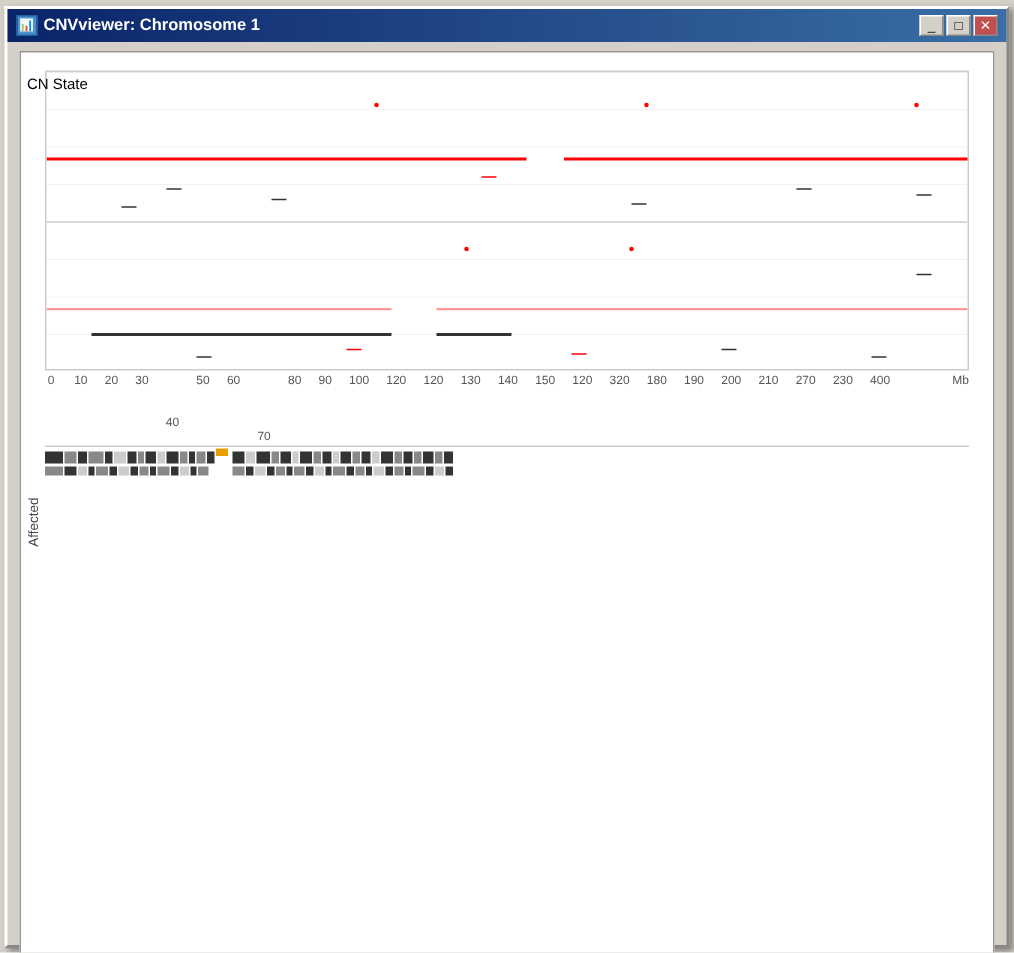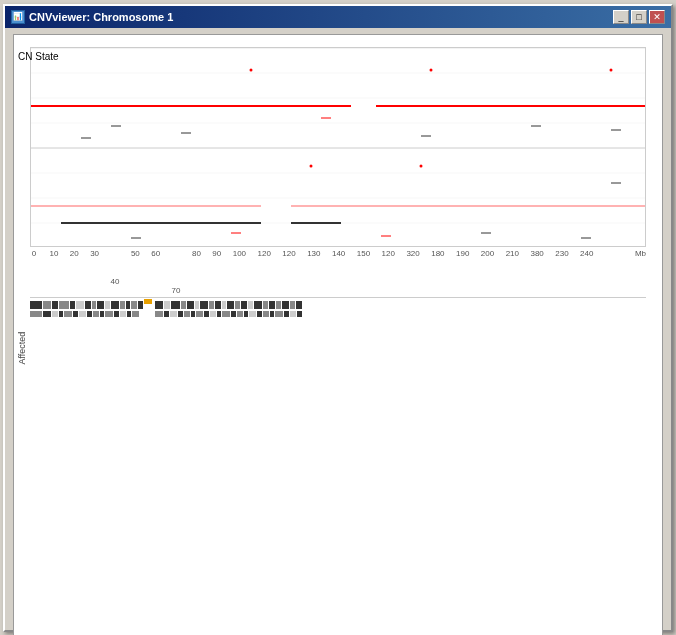--- a/index.html
+++ b/index.html
@@ -188,23 +188,23 @@
             <span style="font-size:8px; color:#555;">120</span>
             <span style="font-size:8px; color:#555;">130</span>
             <span style="font-size:8px; color:#555;">140</span>
             <span style="font-size:8px; color:#555;">150</span>
             <span style="font-size:8px; color:#555;">120</span>
             <span style="font-size:8px; color:#555;">320</span>
             <span style="font-size:8px; color:#555;text-align:center;">180</span>
             <span style="font-size:8px; color:#555;">190</span>
             <span style="font-size:8px; color:#555;">200</span>
             <span style="font-size:8px; color:#555;">210</span>
-            <span style="font-size:8px; color:#555;">380</span>
+            <span style="font-size:8px; color:#555;">270</span>
             <span style="font-size:8px; color:#555;">230</span>
-            <span style="font-size:8px; color:#555;">240</span>
+            <span style="font-size:8px; color:#555;">400</span>
             <span style="font-size:8px; color:#555;padding-left:30px;">Mb</span>
           </div>
 
           <svg width="100%" height="22" style="background:white; border-top:1px solid #ccc;">
 
             <rect x="0" y="3" width="12" height="8" fill="#333"></rect>
             <rect x="13" y="3" width="8" height="8" fill="#888"></rect>
             <rect x="22" y="3" width="6" height="8" fill="#333"></rect>
             <rect x="29" y="3" width="10" height="8" fill="#888"></rect>
             <rect x="40" y="3" width="5" height="8" fill="#333"></rect>

